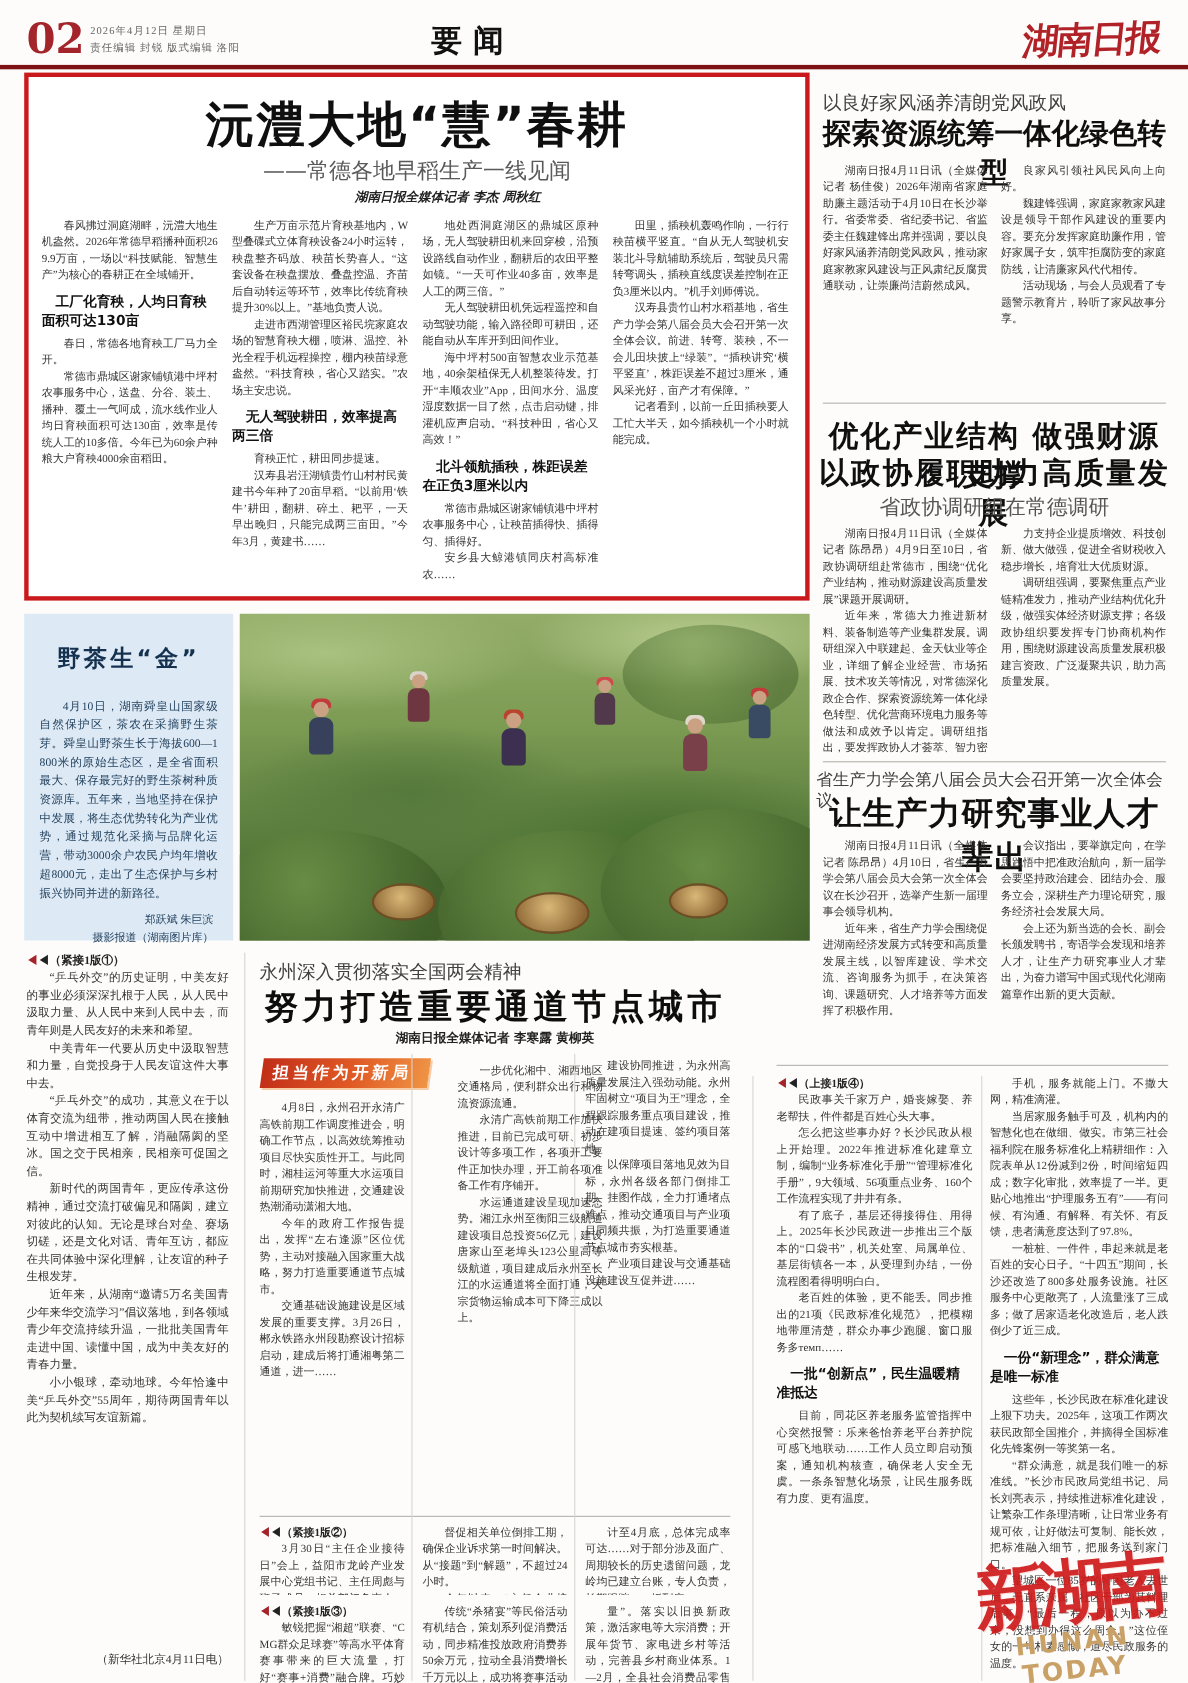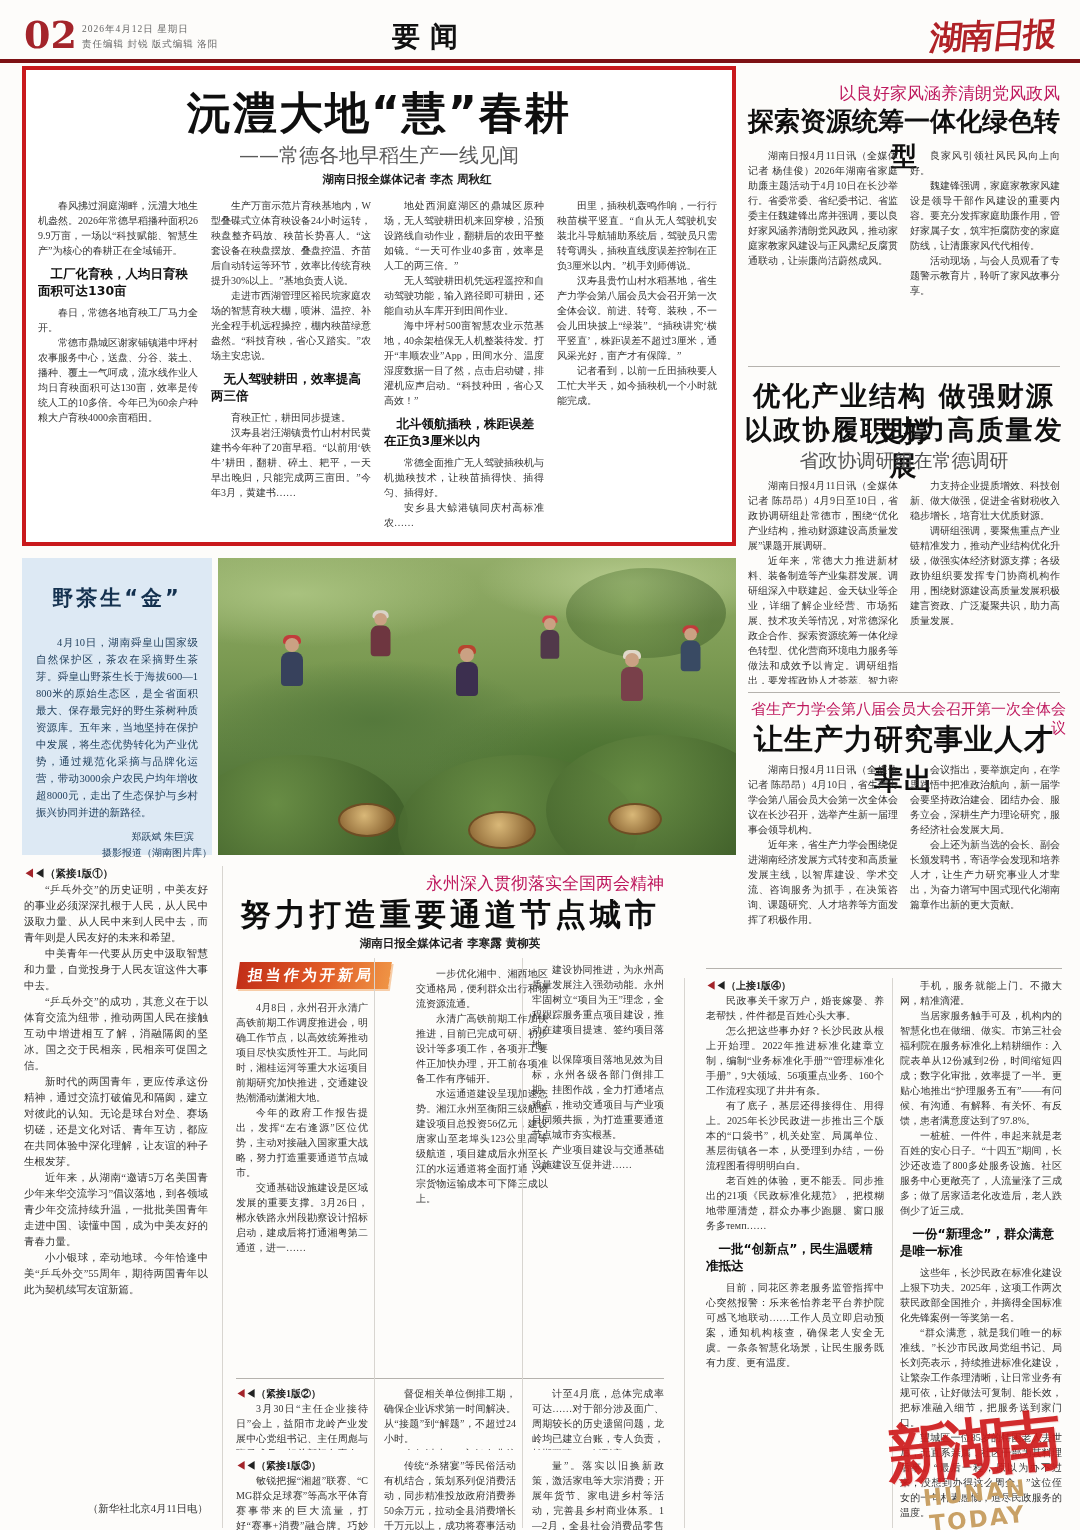--- a/index.html
+++ b/index.html
@@ -14,21 +14,21 @@
   .masthead{font-family:"DejaVu Serif",serif;font-size:33px;font-weight:bold;color:#b02227;
             transform:skewX(-8deg) rotate(-2deg);letter-spacing:-2px;}
   .toprule{background:#7d1114;}
   
   .cols p{margin:0;text-indent:2em;text-align:justify;word-break:break-all;}
   .cols{font-size:10px;line-height:15px;color:#333;overflow:hidden;}
   .cols .col-sub{font-family:"DejaVu Sans",sans-serif;font-weight:bold;font-size:12.5px;line-height:17px;
                  color:#111;text-indent:1em;text-align:left;margin:7px 0 6px 0;}
   .cols .marker{font-weight:bold;text-indent:0;color:#222;}
   .cols .marker::first-letter{color:#a3242a;}
-  .kicker{font-family:"DejaVu Sans",sans-serif;color:#be185d;text-align:right;}
+  .kicker{font-family:"DejaVu Sans",sans-serif;color:#404040;text-align:left;}
   .headline{font-family:"DejaVu Sans",sans-serif;font-weight:bold;color:#0f0f0f;text-align:center;}
   .byline{font-family:"DejaVu Sans",sans-serif;font-weight:bold;font-size:11.5px;color:#222;text-align:center;}
   .subdeck{font-family:"DejaVu Sans",sans-serif;color:#555;text-align:center;}
   .hrule{background:#b5b2ad;height:1px;}
   .vrule{background:#d8d5d0;width:1px;}
   
   #lead-box{border:4px solid #c9191c;background:#fff;}
   
   #photo{background:
      radial-gradient(ellipse 60% 30% at 15% 12%,#a9c27f 0%,rgba(0,0,0,0) 60%),
@@ -69,40 +69,40 @@
   <div class="abs pageno" style="left:24px;top:16px;">02</div>
   <div class="abs dateline" style="left:82px;top:22px;">2026年4月12日 星期日</div>
   <div class="abs dateline" style="left:82px;top:37px;">责任编辑 封锐 版式编辑 洛阳</div>
   <div class="abs section-title" style="left:0;top:18px;width:860px;text-align:center;">要闻</div>
   <div class="abs masthead" style="right:26px;top:14px;">湖南日报</div>
   <div class="abs toprule" style="left:0;top:59px;width:1080px;height:4px;"></div>
 
   <div id="lead-box" class="abs" style="left:22px;top:66px;width:706px;height:472px;">
     <div class="abs headline" style="left:0;top:14px;width:706px;font-size:44px;letter-spacing:2px;">沅澧大地“慧”春耕</div>
     <div class="abs subdeck" style="left:0;top:72px;width:706px;font-size:20px;color:#5a5a5a;">——常德各地早稻生产一线见闻</div>
-    <div class="abs byline" style="left:0;top:102px;width:762px;">湖南日报全媒体记者 李杰 周秋红</div>
+    <div class="abs byline" style="left:0;top:102px;width:762px;font-style:italic;">湖南日报全媒体记者 李杰 周秋红</div>
     <div class="abs cols" style="left:12px;top:128px;width:160px;height:332px;">
         <p>春风拂过洞庭湖畔，沅澧大地生机盎然。2026年常德早稻播种面积269.9万亩，一场以“科技赋能、智慧生产”为核心的春耕正在全域铺开。</p>
         <p class="col-sub">工厂化育秧，人均日育秧面积可达130亩</p>
         <p>春日，常德各地育秧工厂马力全开。</p>
         <p>常德市鼎城区谢家铺镇港中坪村农事服务中心，送盘、分谷、装土、播种、覆土一气呵成，流水线作业人均日育秧面积可达130亩，效率是传统人工的10多倍。今年已为60余户种粮大户育秧4000余亩稻田。</p>
       </div>
     <div class="abs cols" style="left:185px;top:128px;width:160px;height:332px;">
         <p>生产万亩示范片育秧基地内，W型叠碟式立体育秧设备24小时运转，秧盘整齐码放、秧苗长势喜人。“这套设备在秧盘摆放、叠盘控温、齐苗后自动转运等环节，效率比传统育秧提升30%以上。”基地负责人说。</p>
         <p>走进市西湖管理区裕民垸家庭农场的智慧育秧大棚，喷淋、温控、补光全程手机远程操控，棚内秧苗绿意盎然。“科技育秧，省心又踏实。”农场主安忠说。</p>
         <p class="col-sub">无人驾驶耕田，效率提高两三倍</p>
         <p>育秧正忙，耕田同步提速。</p>
         <p>汉寿县岩汪湖镇贵竹山村村民黄建书今年种了20亩早稻。“以前用‘铁牛’耕田，翻耕、碎土、耙平，一天早出晚归，只能完成两三亩田。”今年3月，黄建书……</p>
       </div>
     <div class="abs cols" style="left:358px;top:128px;width:160px;height:332px;">
         <p>地处西洞庭湖区的鼎城区原种场，无人驾驶耕田机来回穿梭，沿预设路线自动作业，翻耕后的农田平整如镜。“一天可作业40多亩，效率是人工的两三倍。”</p>
         <p>无人驾驶耕田机凭远程遥控和自动驾驶功能，输入路径即可耕田，还能自动从车库开到田间作业。</p>
         <p>海中坪村500亩智慧农业示范基地，40余架植保无人机整装待发。打开“丰顺农业”App，田间水分、温度湿度数据一目了然，点击启动键，排灌机应声启动。“科技种田，省心又高效！”</p>
         <p class="col-sub">北斗领航插秧，株距误差在正负3厘米以内</p>
-        <p>常德全面推广无人驾驶插秧机与机抛秧技术，让秧苗插得快、插得匀、插得好。</p>
+        <p>常德市鼎城区谢家铺镇港中坪村农事服务中心，让秧苗插得快、插得匀、插得好。</p>
         <p>安乡县大鲸港镇同庆村高标准农……</p>
       </div>
     <div class="abs cols" style="left:531px;top:128px;width:160px;height:332px;">
         <p>田里，插秧机轰鸣作响，一行行秧苗横平竖直。“自从无人驾驶机安装北斗导航辅助系统后，驾驶员只需转弯调头，插秧直线度误差控制在正负3厘米以内。”机手刘师傅说。</p>
         <p>汉寿县贵竹山村水稻基地，省生产力学会第八届会员大会召开第一次全体会议。前进、转弯、装秧，不一会儿田块披上“绿装”。“插秧讲究‘横平竖直’，株距误差不超过3厘米，通风采光好，亩产才有保障。”</p>
         <p>记者看到，以前一丘田插秧要人工忙大半天，如今插秧机一个小时就能完成。</p>
       </div>
   </div>
 
   <div class="abs kicker" style="left:748px;top:82px;width:312px;font-size:17px;">以良好家风涵养清朗党风政风</div>
@@ -139,21 +139,21 @@
   <div class="abs cols" style="left:910px;top:762px;width:150px;height:196px;">
       <p>会议指出，要举旗定向，在学思践悟中把准政治航向，新一届学会要坚持政治建会、团结办会、服务立会，深耕生产力理论研究，服务经济社会发展大局。</p>
       <p>会上还为新当选的会长、副会长颁发聘书，寄语学会发现和培养人才，让生产力研究事业人才辈出，为奋力谱写中国式现代化湖南篇章作出新的更大贡献。</p>
     </div>
   <div class="abs hrule" style="left:706px;top:968px;width:356px;"></div>
 
   <div id="caption-box" class="abs" style="left:22px;top:558px;width:190px;height:297px;">
     <div class="cap-title" style="margin-top:26px;">野茶生“金”</div>
     <div class="cap-text" style="margin:22px 14px 0 14px;text-indent:2em;">4月10日，湖南舜皇山国家级自然保护区，茶农在采摘野生茶芽。舜皇山野茶生长于海拔600—1800米的原始生态区，是全省面积最大、保存最完好的野生茶树种质资源库。五年来，当地坚持在保护中发展，将生态优势转化为产业优势，通过规范化采摘与品牌化运营，带动3000余户农民户均年增收超8000元，走出了生态保护与乡村振兴协同并进的新路径。</div>
     <div class="cap-credit" style="margin:8px 18px 0 14px;">郑跃斌 朱巨滨</div>
-    <div class="cap-credit" style="margin:0 0 0 14px;">摄影报道（湖南图片库）</div>
+    <div class="cap-credit" style="margin:0 18px 0 14px;">摄影报道（湖南图片库）</div>
   </div>
   <div id="photo" class="abs" style="left:218px;top:558px;width:518px;height:297px;">
     <div class="bush" style="left:-30px;bottom:-40px;width:220px;height:140px;"></div>
     <div class="bush" style="left:180px;bottom:-50px;width:240px;height:150px;"></div>
     <div class="bush" style="right:-40px;bottom:-30px;width:230px;height:150px;"></div>
     <div class="bush" style="right:10px;top:10px;width:160px;height:90px;opacity:.5;"></div>
     <div class="person" style="left:60px;top:80px;">
         <div class="wrap" style="background:#c23b3b;"></div>
         <div class="head"></div>
         <div class="torso" style="background:#37415c;"></div>

